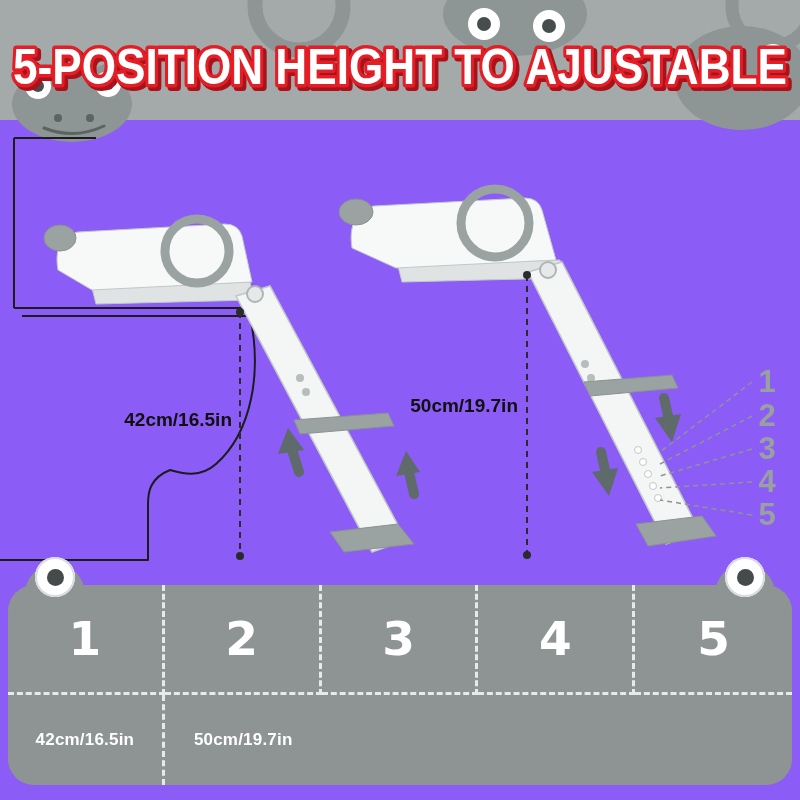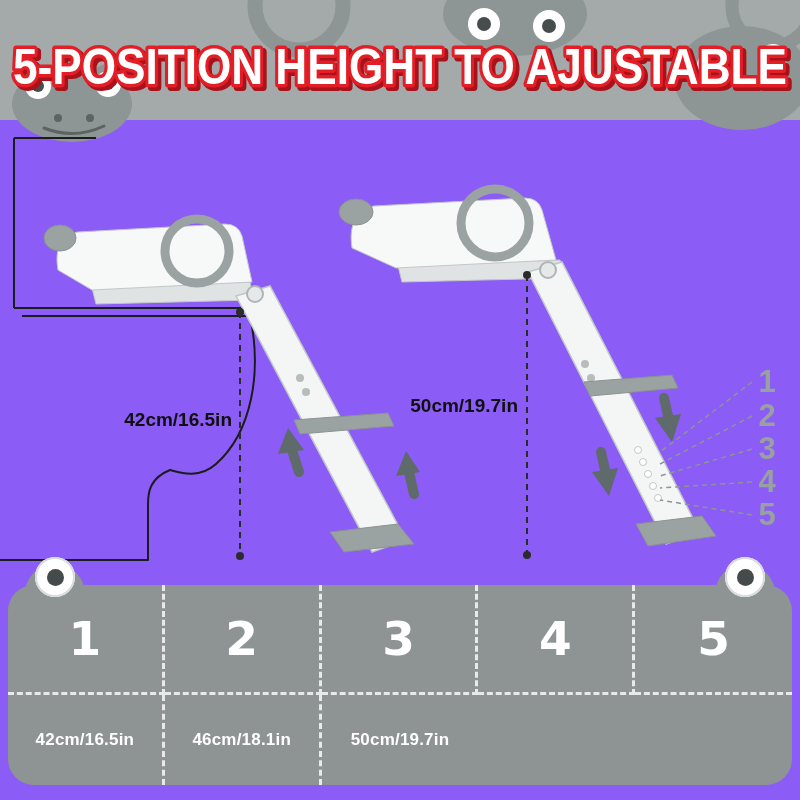--- a/index.html
+++ b/index.html
@@ -157,21 +157,20 @@
   <div class="mound" style="left:715px;top:564px;"></div>
 
   <div class="panel">
     <div class="grid">
       <div class="cell num-cell sep-r">1</div>
       <div class="cell num-cell sep-r">2</div>
       <div class="cell num-cell sep-r">3</div>
       <div class="cell num-cell sep-r">4</div>
       <div class="cell num-cell">5</div>
       <div class="cell h-cell sep-r">42cm/16.5in</div>
-      <div class="cell h-cell sep-r">46cm/18.1in</div>
       <div class="cell h-cell">50cm/19.7in</div>
     </div>
   </div>
 
   <div class="screw" style="left:35px;top:557px;">
     <div class="screw-core"></div>
   </div>
   <div class="screw" style="left:725px;top:557px;">
     <div class="screw-core"></div>
   </div>

